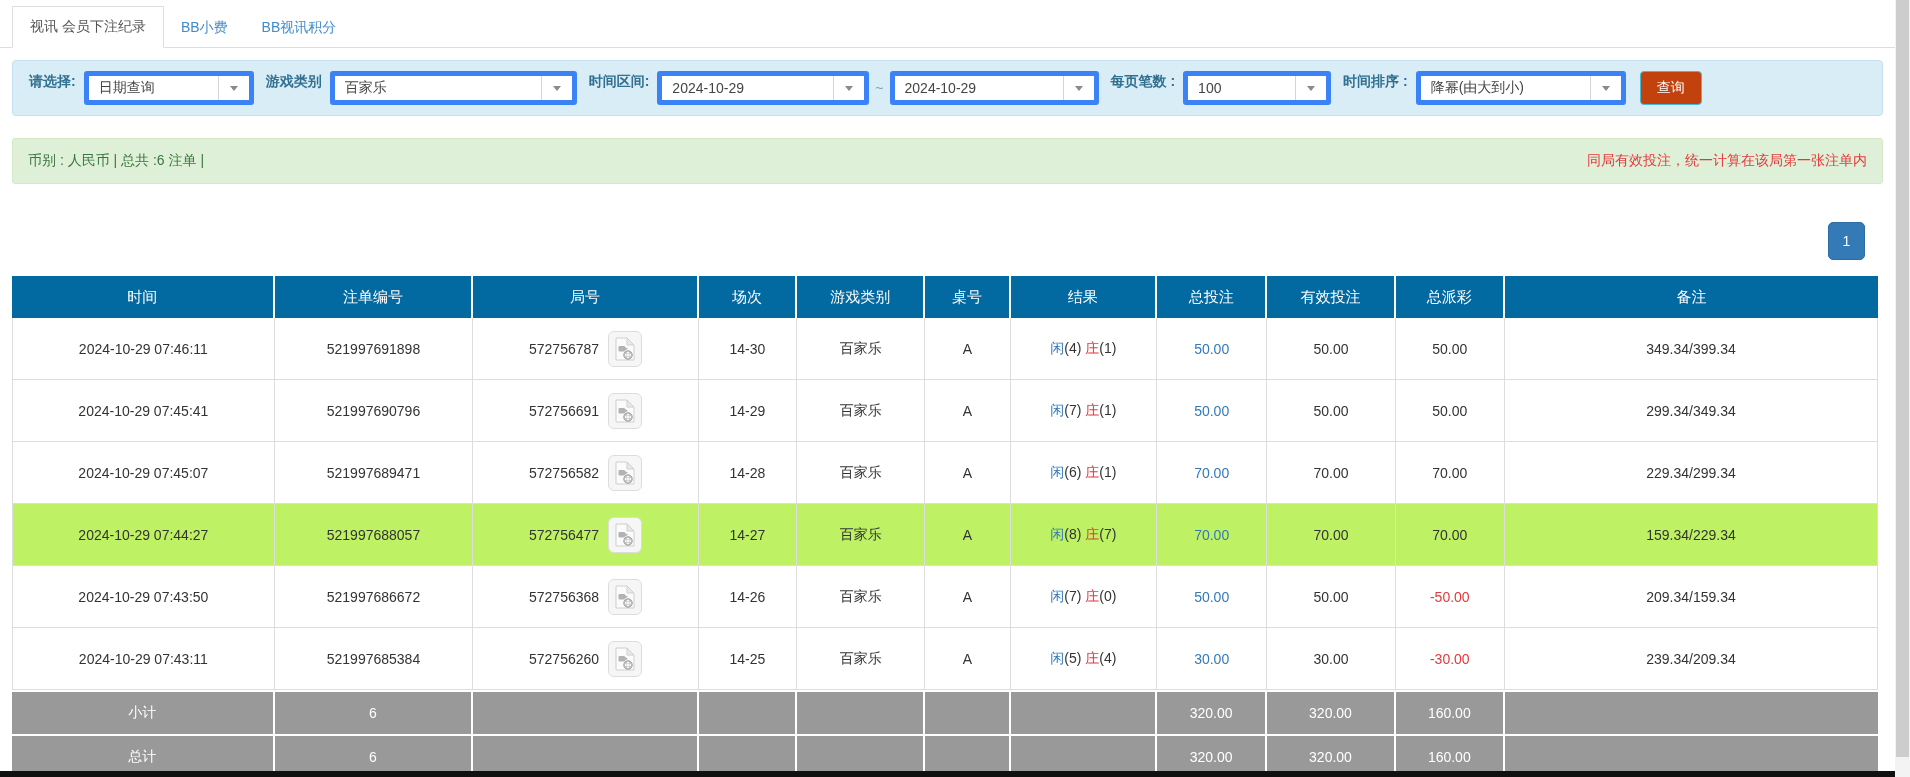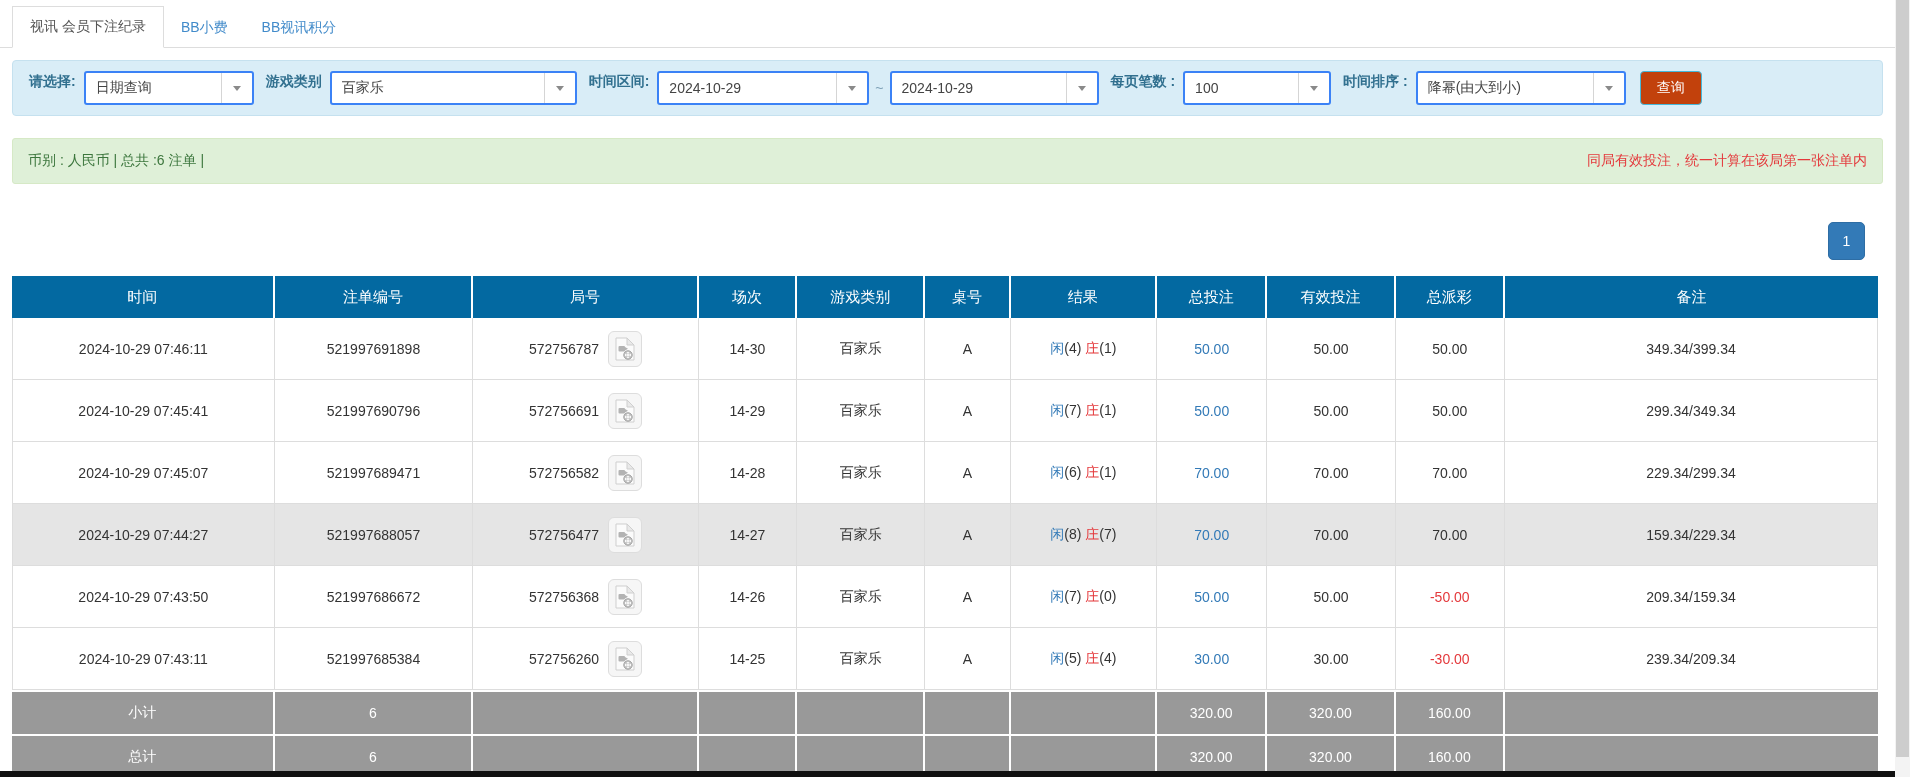--- a/index.html
+++ b/index.html
@@ -9,21 +9,21 @@
   
   .tabs{display:flex;align-items:flex-end;padding:6px 0 0 12px;border-bottom:1px solid #ddd;}
   .tab{padding:11px 17px;font-size:14px;color:#428bca;cursor:pointer;margin-bottom:-1px;white-space:nowrap;}
   .tab.active{background:#fff;border:1px solid #ddd;border-bottom:1px solid #fff;color:#555;cursor:default;}
 
   
   .filter-wrap{margin:12px 12px 0 12px;}
   .filter-bar{display:flex;align-items:center;background:#d9edf7;border:1px solid #c5e1ef;border-radius:4px;
     padding:10px 12px;height:34px;}
   .flabel{font-size:14px;font-weight:bold;color:#31708f;margin:0 8px 12px 4px;white-space:nowrap;}
-  .combo{display:flex;align-items:stretch;background:#fff;border:2px solid #3b82f6;border-radius:3px;height:34px;box-sizing:border-box;}
+  .combo{display:flex;align-items:stretch;background:#fff;border:5px solid #3b82f6;border-radius:3px;height:34px;box-sizing:border-box;}
   .combo-text{flex:1;display:flex;align-items:center;padding-left:10px;font-size:14px;color:#444;overflow:hidden;white-space:nowrap;}
   .combo-btn{width:30px;display:flex;align-items:center;justify-content:center;border-left:1px solid #d5d5d5;cursor:pointer;background:#fff;border-radius:0 3px 3px 0;}
   .caret{width:0;height:0;border-left:4px solid transparent;border-right:4px solid transparent;border-top:5px solid #8a8a8a;}
   .tilde{color:#7c9fb5;font-size:14px;margin:0 6px;}
   .search-btn{margin-left:14px;height:34px;padding:0 16px;background:#c2410c;border:1px solid #46b8da;
     border-radius:4px;color:#fff;font-size:14px;cursor:pointer;font-family:inherit;}
 
   
   .summary-bar{margin:22px 12px 0 12px;background:#dff0d8;border:1px solid #d6e9c6;border-radius:3px;
     padding:13px 15px;display:flex;justify-content:space-between;align-items:flex-start;font-size:14px;}
@@ -37,21 +37,21 @@
 
   
   .table-wrap{margin-left:12px;}
   table{border-collapse:separate;border-spacing:0;table-layout:fixed;width:1866px;font-size:14px;}
   thead th{background:#0369a1;color:#fff;font-weight:normal;height:40px;font-size:15px;
     border-right:2px solid #fff;text-align:center;}
   thead th:last-child{border-right:none;}
   tbody.data td{background:#fff;height:59px;text-align:center;color:#333;
     border-bottom:1px solid #ddd;border-right:1px solid #ddd;vertical-align:middle;}
   tbody.data td:first-child{border-left:1px solid #ddd;}
-  tbody.data tr.highlight td{background:#e5e5e5;}
+  tbody.data tr.highlight td{background:#bef264;}
   .round-wrap{display:inline-flex;align-items:center;justify-content:flex-end;}
   .vid-btn{display:inline-flex;align-items:center;justify-content:center;margin-left:9px;
     background:#f6f6f6;border:1px solid #ddd;border-radius:6px;padding:5px 6px;cursor:pointer;}
   .res-player{color:#337ab7;}
   .res-banker{color:#e4393c;}
   .bet-link{color:#337ab7;text-decoration:none;cursor:pointer;}
   .neg{color:#e4393c;}
   tbody.totals td{background:#999;color:#fff;height:40px;text-align:center;
     border-top:2px solid #fff;border-right:2px solid #fff;}
   tbody.totals td:last-child{border-right:none;}

